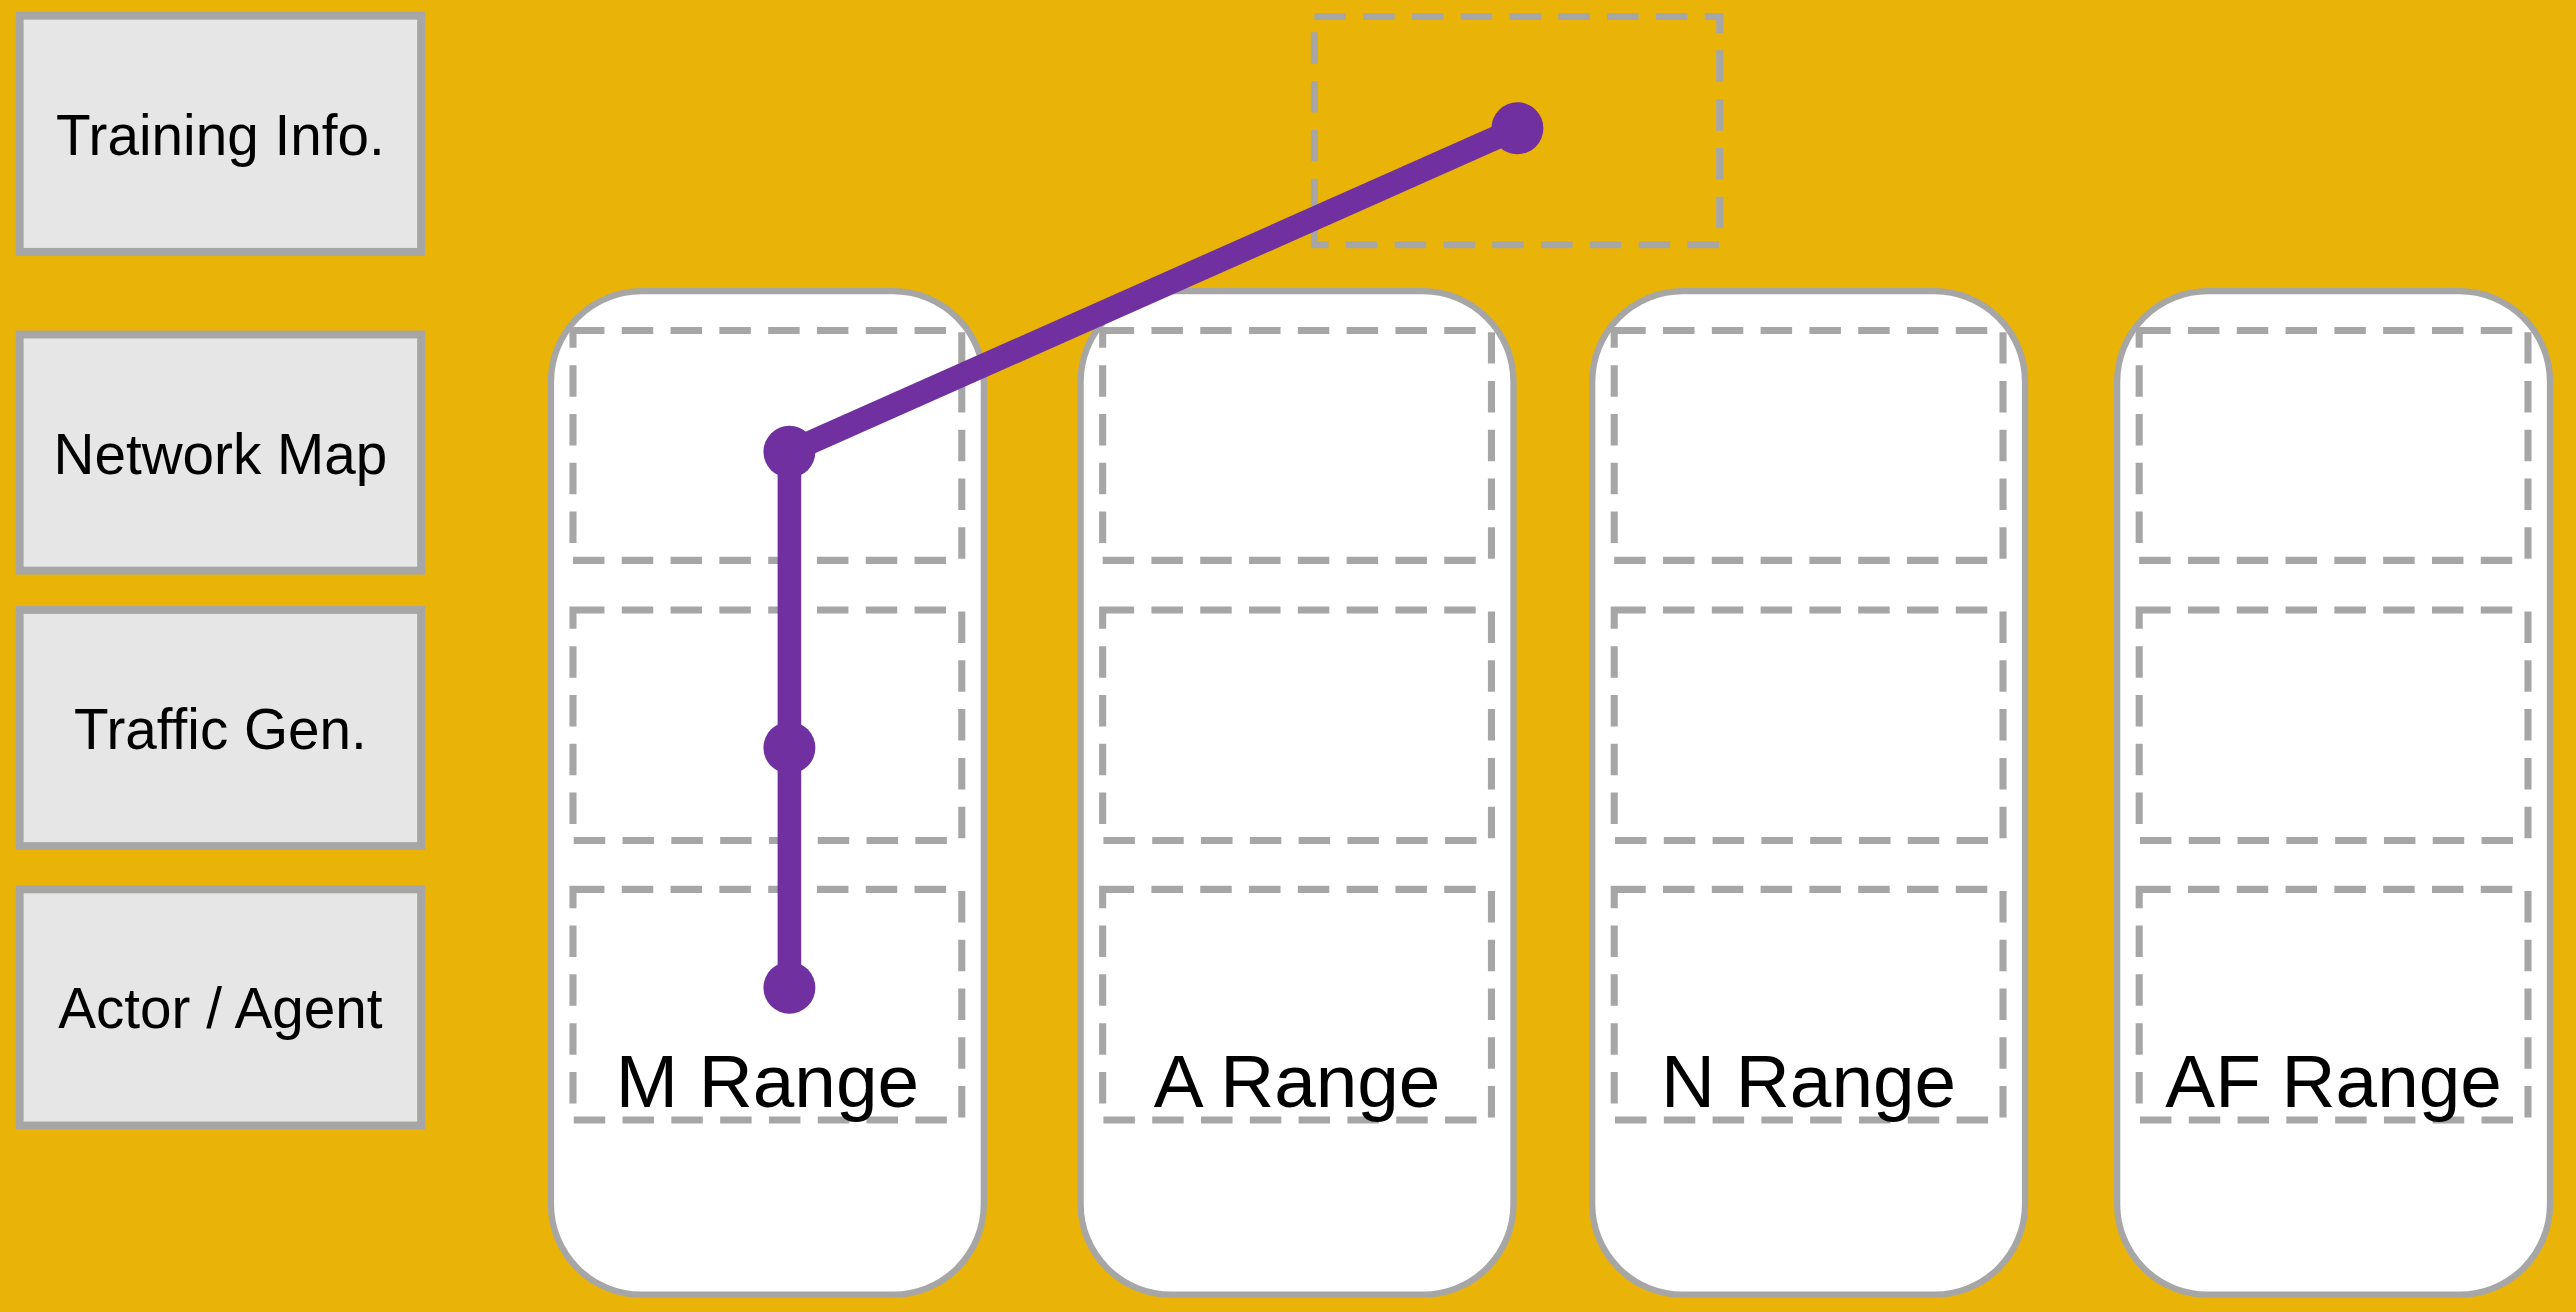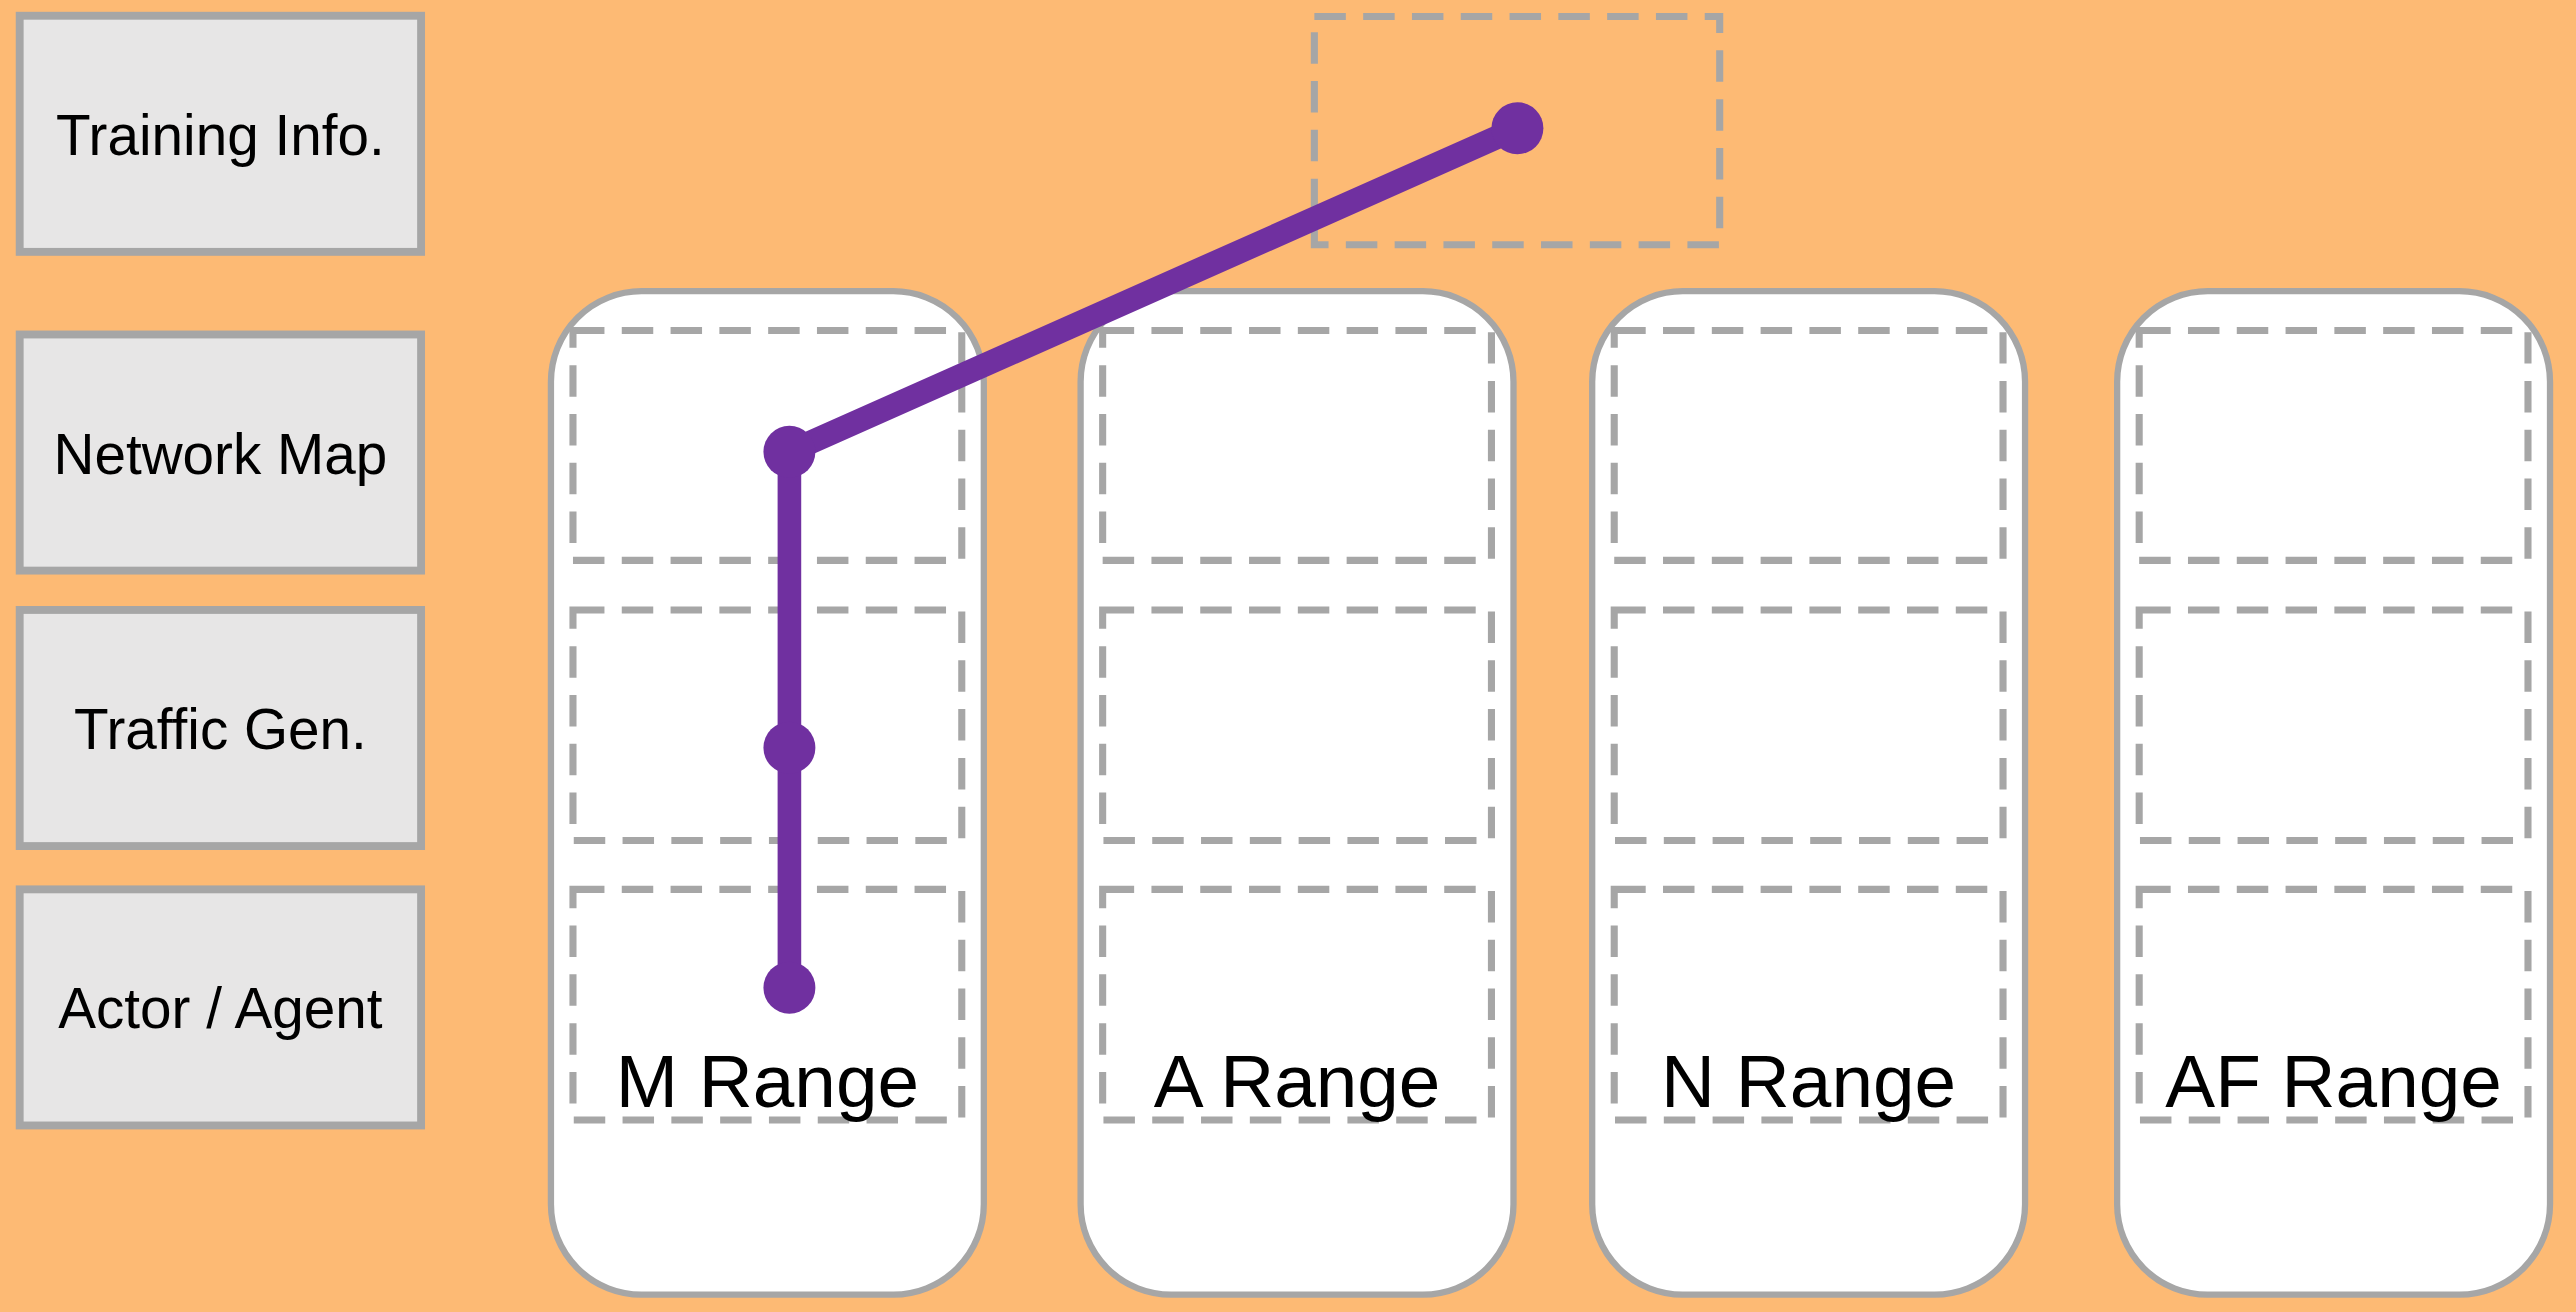--- a/index.html
+++ b/index.html
@@ -3,21 +3,21 @@
 <meta charset="utf-8">
 <style>
   html, body {
     margin: 0;
     padding: 0;
     background: #ffffff;
     font-family: "Liberation Sans", sans-serif;
   }
   .canvas-wrap {
     width: 100%;
-    background: #fdba74;
+    background: #eab308;
   }
   svg {
     display: block;
     width: 100%;
     height: auto;
   }
   
   .sbox {
     fill: #E7E6E6;
     stroke: #A6A6A6;

